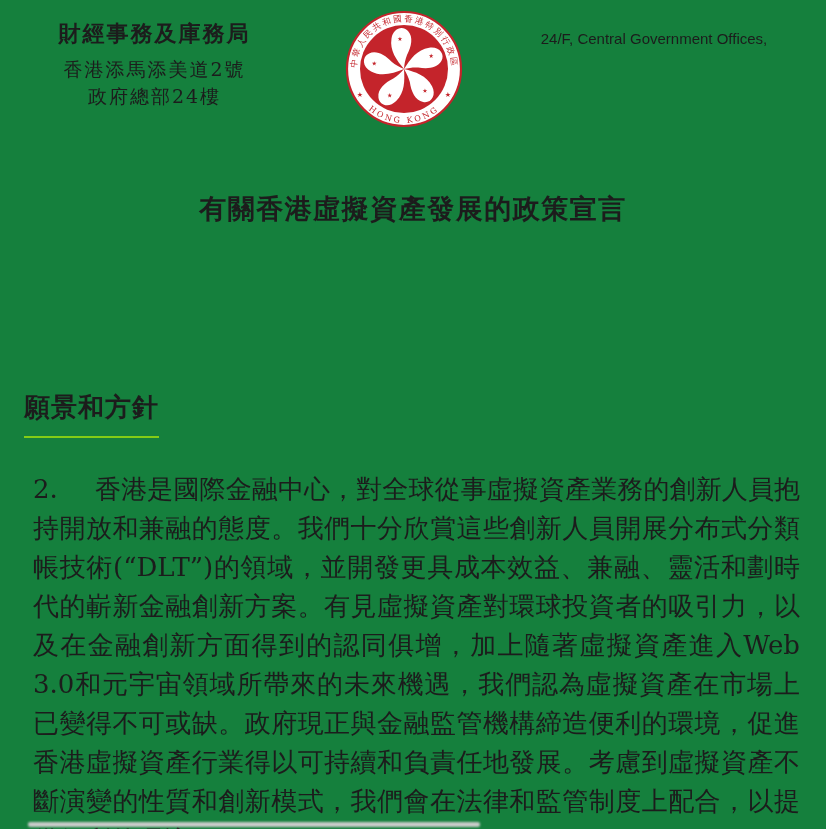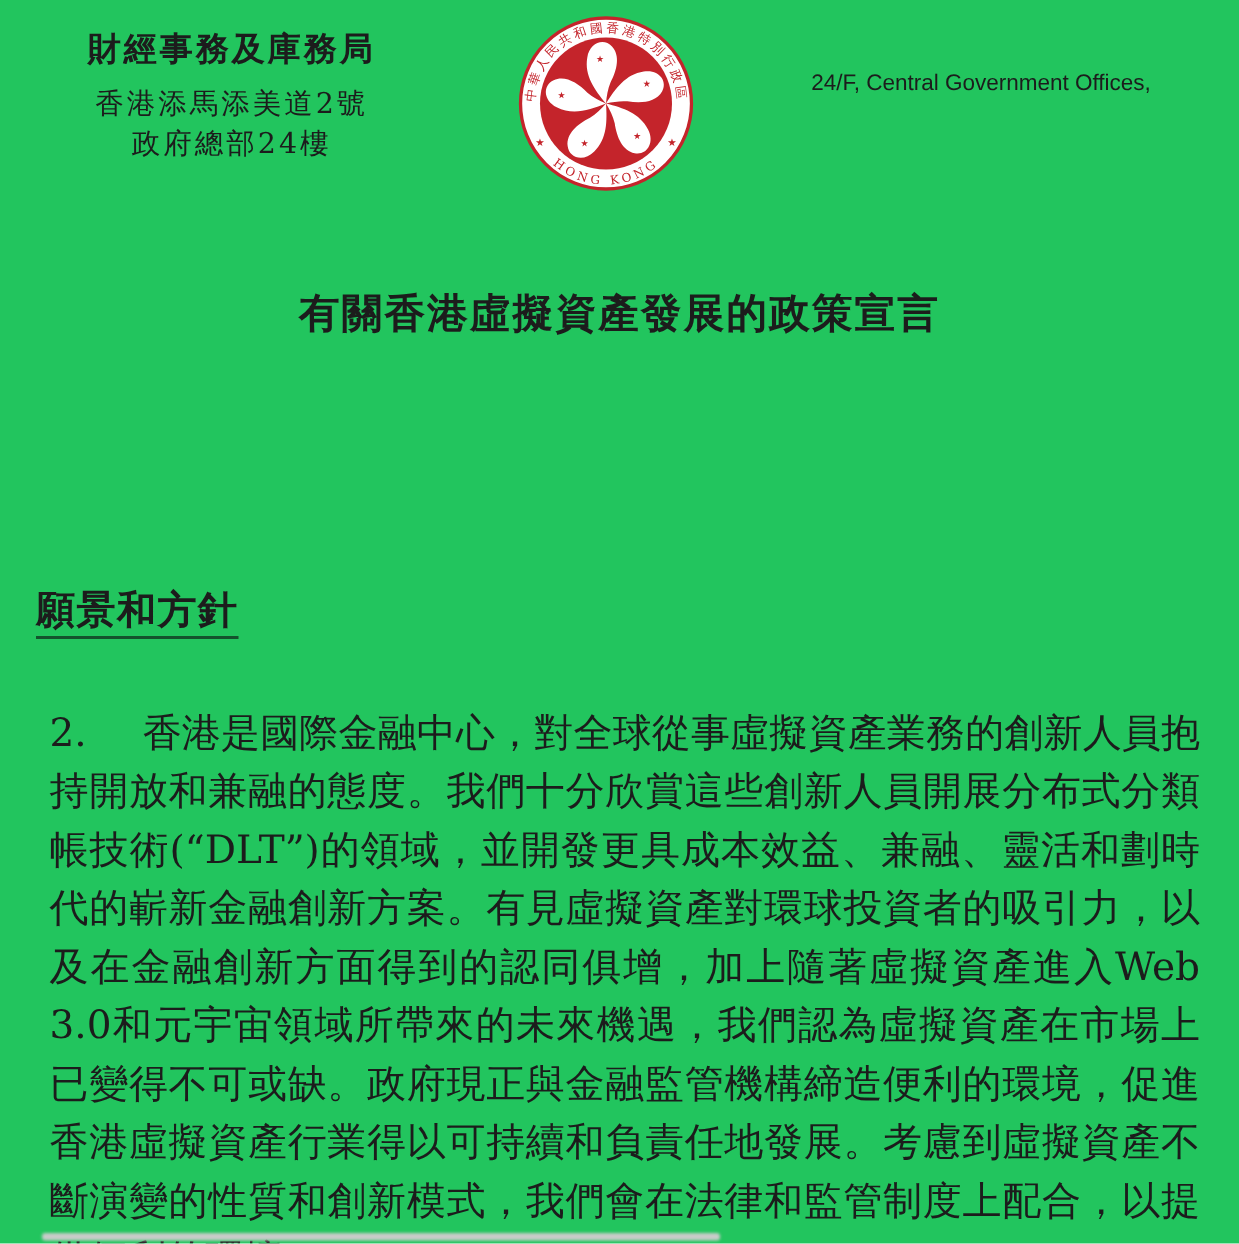--- a/index.html
+++ b/index.html
@@ -1,21 +1,21 @@
 <!DOCTYPE html>
 <html><head>
 <meta charset="utf-8">
 <style>
   * { margin: 0; padding: 0; box-sizing: border-box; }
   html, body { background: #ffffff; }
   .page {
     position: relative;
     width: 826px;
     height: 829px;
-    background: #22c55e;
+    background: #15803d;
     overflow: hidden;
     color: #1c1c1c;
     font-family: "DejaVu Serif", "Liberation Serif", serif;
   }
 
   
   .header-left {
     position: absolute;
     left: 52px; top: 18px;
     width: 205px;
@@ -50,21 +50,21 @@
     font-family: "Liberation Sans", sans-serif;
   }
   .org-name-en div {
     font-size: 17px;
     font-weight: bold;
     line-height: 24px;
     letter-spacing: 0.5px;
     word-spacing: 5px;
     white-space: nowrap;
   }
-  .addr-en { margin-top: 26px; }
+  .addr-en { margin-top: 9px; }
   .addr-en div {
     font-size: 15px;
     line-height: 22px;
     white-space: nowrap;
   }
 
   
   .doc-title {
     position: absolute;
     top: 191px; left: 0; right: 0;
@@ -90,22 +90,22 @@
   }
   .section-heading {
     position: absolute;
     left: 24px; top: 391px;
     font-size: 26px;
     font-weight: bold;
     line-height: 32px;
     letter-spacing: 1px;
   }
   .section-heading .underlined {
-    border-bottom: 2px solid #14532d;
-    padding-bottom: 2px;
+    border-bottom: 2px solid #84cc16;
+    padding-bottom: 14px;
     margin-top: 16px;
   }
   .para-numbered {
     top: 470px;
     line-height: 39px;
   }
   .para-num {
     display: inline-block;
     width: 62px;
     text-indent: 0;

